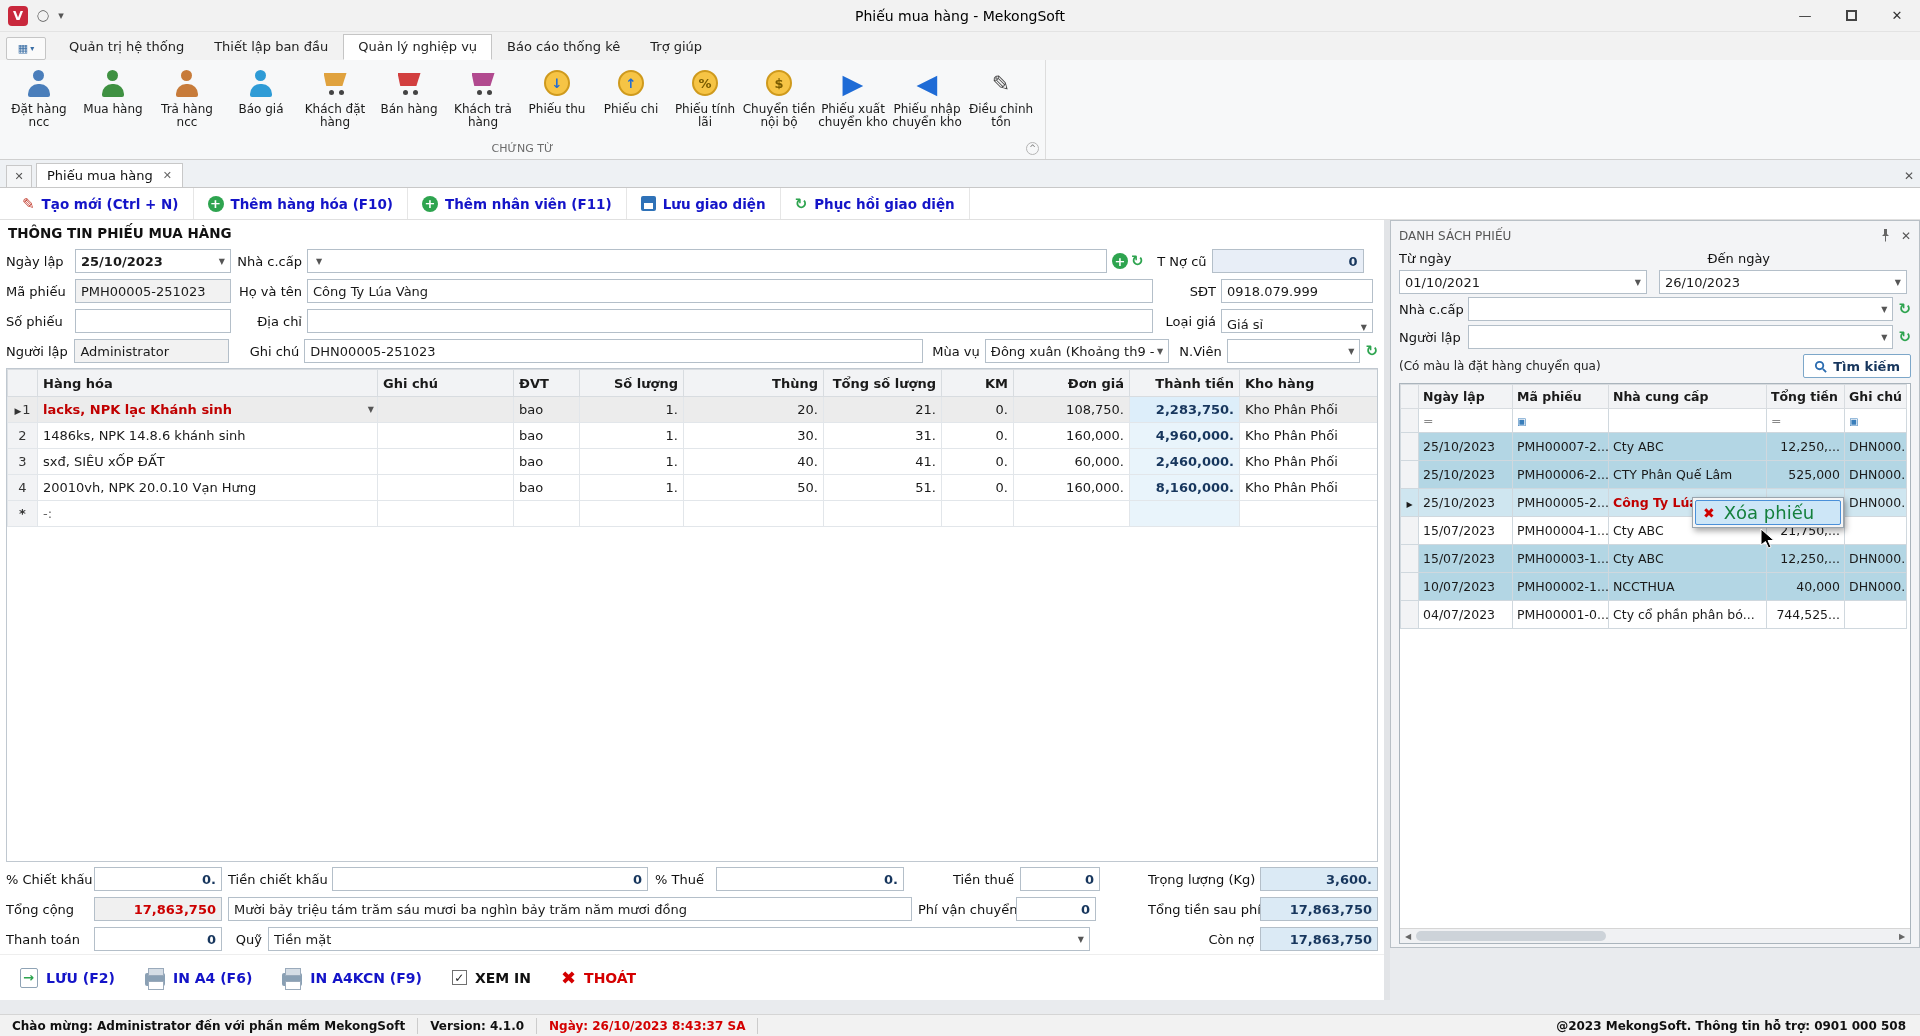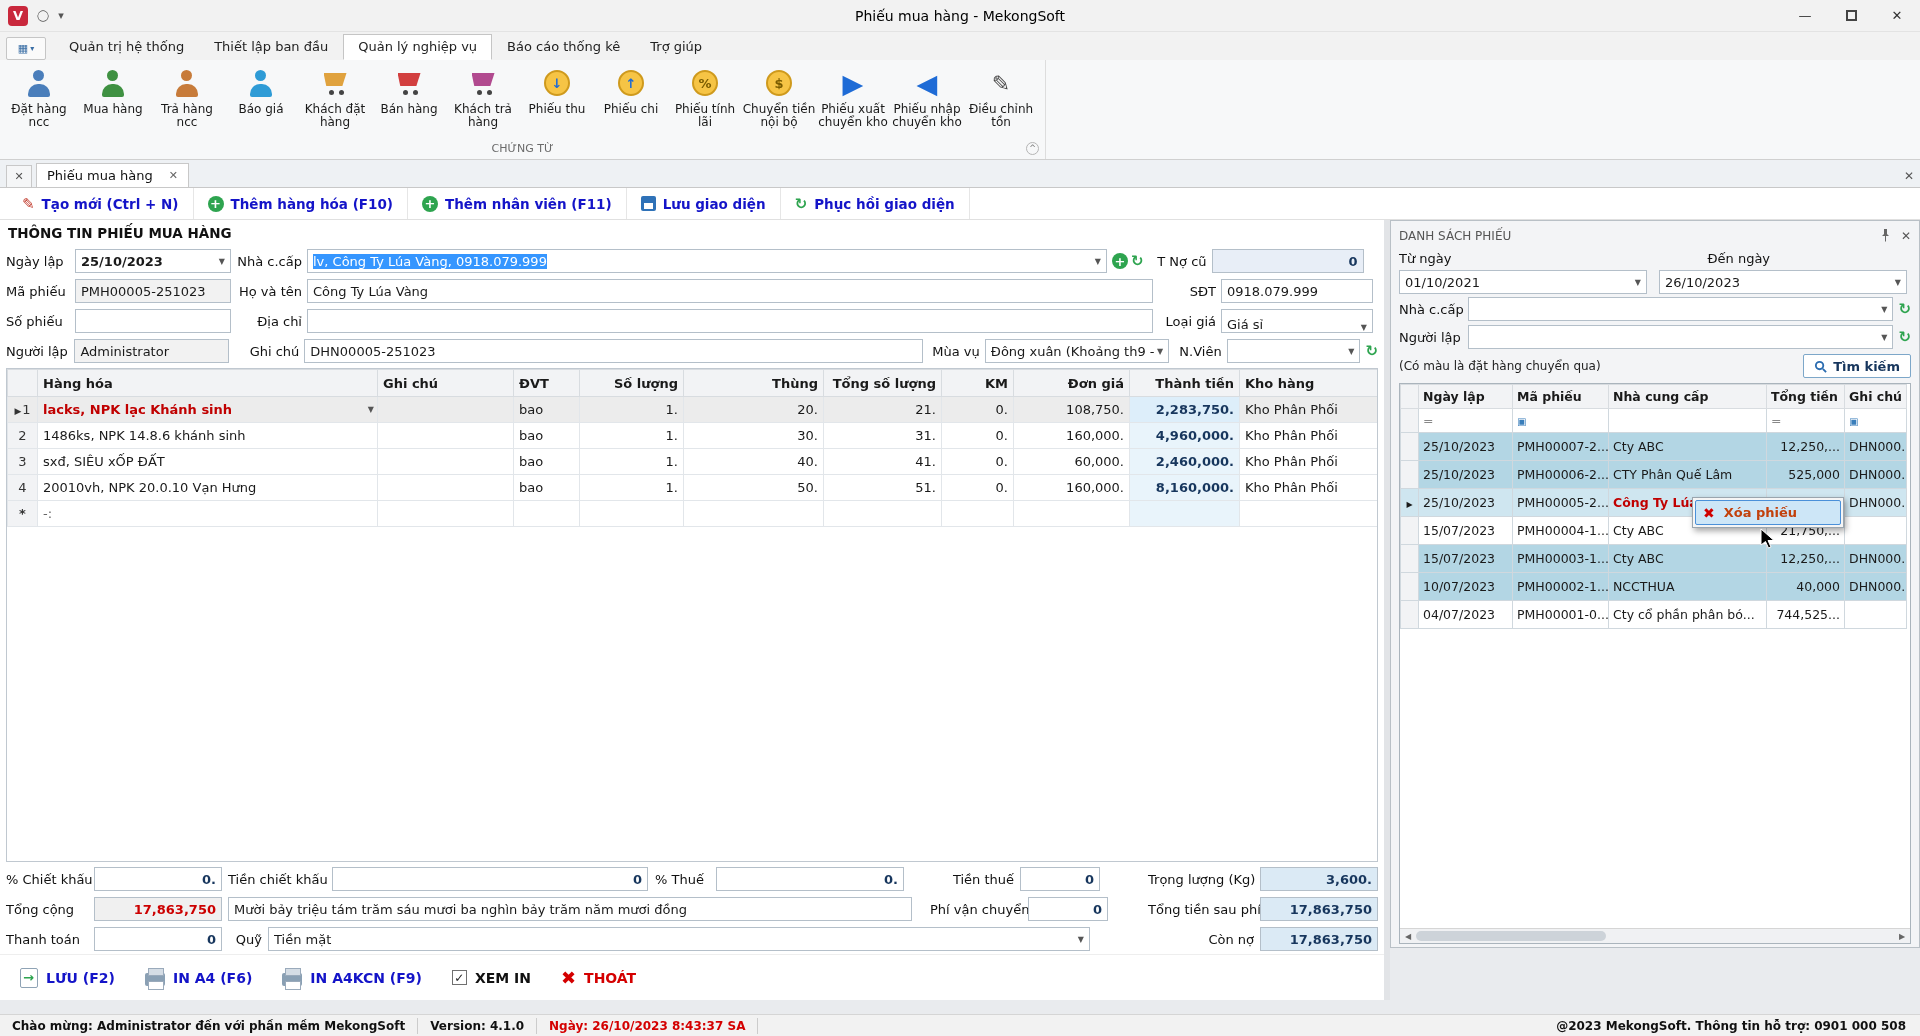--- a/index.html
+++ b/index.html
@@ -42,21 +42,21 @@
   .g-down::before{content:"↓";color:#1e6bd6;}
   .g-up::before{content:"↑";color:#1e6bd6;}
   .g-pct::before{content:"%";}
   .g-usd::before{content:"$";}
   .ic-tri{font-size:27px;line-height:1;color:#1e6bd6;}
   .ic-pen{font-size:22px;color:#4a4a4a;}
 
   
   .doc-tabs{height:28px;background:#eef1f4;display:flex;align-items:flex-end;border-bottom:1px solid #c8c8c8;position:relative;}
   .tabx{width:26px;height:22px;display:flex;align-items:center;justify-content:center;color:#555;font-size:11px;border:1px solid #c8c8c8;background:#f5f6f7;margin:0 4px 0 6px;border-bottom:none;}
-  .dtab{background:#fff;border:1px solid #c8c8c8;border-bottom:none;padding:0 10px;height:24px;display:flex;gap:16px;align-items:center;font-size:13px;color:#111;}
+  .dtab{background:#fff;border:1px solid #c8c8c8;border-bottom:none;padding:0 10px;height:24px;display:flex;gap:10px;align-items:center;font-size:13px;color:#111;}
   .dtab .x{color:#666;font-size:11px;}
   .tabx-right{position:absolute;right:6px;bottom:4px;color:#555;font-size:12px;}
 
   
   .action-bar{height:32px;background:#fff;border-bottom:1px solid #e0e0e0;display:flex;align-items:center;padding-left:8px;}
   .ab-item{display:flex;align-items:center;gap:7px;padding:0 14px;border-right:1px solid #e6e6e6;height:100%;color:#1414c8;font-weight:bold;font-size:13.5px;cursor:default;}
   .pencil{color:#c0392b;font-size:15px;}
   .pluscirc{width:16px;height:16px;border-radius:50%;background:#2ea44f;color:#fff;font-size:13px;font-weight:bold;display:flex;align-items:center;justify-content:center;line-height:1;}
   .ic-disk{width:15px;height:15px;background:#2f72b8;border-radius:2px;position:relative;}
   .ic-disk::after{content:"";position:absolute;left:3px;bottom:2px;width:9px;height:6px;background:#fff;}
@@ -147,21 +147,21 @@
   .filt td{height:24px;color:#888;}
   .fico{color:#3a7ebb;font-size:10px;}
   .hscroll{position:absolute;bottom:0;left:0;right:0;height:15px;background:#f0f1f3;border-top:1px solid #d5d5d5;display:flex;align-items:center;}
   .sbtn{width:16px;text-align:center;font-size:8px;color:#666;}
   .sthumb{height:10px;background:#cdd3d9;border-radius:5px;width:190px;}
 
   
   .ctx{position:absolute;left:1692px;top:497px;width:152px;background:#f5f5f5;border:1px solid #9aa5ae;box-shadow:2px 3px 6px rgba(0,0,0,.35);padding:2px;z-index:50;}
   .ctx-item{display:flex;align-items:center;gap:9px;height:25px;background:#cde6f7;border:1px solid #4a90d9;border-radius:2px;padding:0 7px;}
   .ctx-item .xi{color:#d00000;font-weight:bold;font-size:14px;}
-  .ctx-item .lbl{color:#c2410c;font-weight:bold;font-size:13px;}
+  .ctx-item .lbl{color:#15803d;font-weight:normal;font-size:18px;}
   .cursor{position:absolute;left:1760px;top:528px;z-index:60;}
 
   
   .statusbar{position:absolute;left:0;bottom:0;width:1920px;height:22px;background:#f2f2f2;border-top:1px solid #d5d5d5;display:flex;align-items:center;font-size:12px;font-weight:bold;color:#111;}
   .sb-item{padding:0 12px;border-right:1px solid #ccc;height:16px;display:flex;align-items:center;}
   .sb-red{color:#d40000;}
   .sb-right{margin-left:auto;padding:0 14px;}
 </style>
 </head>
 <body>
@@ -321,21 +321,20 @@
 
       <div class="form">
         <div class="frow">
           <span class="flabel" style="width:64px;">Ngày lập</span>
           <div class="inp" style="width:156px;font-weight:bold;">
               <span class="v">25/10/2023</span>
               <span class="dd">▼</span>
             </div>
           <span class="flabel rlab" style="width:66px;">Nhà c.cấp</span>
           <div class="inp" style="width:800px;">
-              <span class="v"><span class="sel-text">lv, Công Ty Lúa Vàng, 0918.079.999</span></span>
               <span class="dd">▼</span>
             </div>
           <span class="mini">
             <span class="pluscirc">+</span>
             <span class="refr">↻</span>
           </span>
           <span class="flabel rlab" style="width:58px;">T Nợ cũ</span>
           <div class="inp numbox" style="width:152px;">
               <span class="v">0</span>
             </div>
@@ -517,21 +516,21 @@
             </div>
         </div>
         <div class="srow">
           <span class="flabel" style="width:82px;">Tổng cộng</span>
           <div class="sbox bgg" style="width:128px;">
               <span class="v vred">17,863,750</span>
             </div>
           <div class="sbox" style="width:684px;">
               <span class="v">Mười bảy triệu tám trăm sáu mươi ba nghìn bảy trăm năm mươi đồng</span>
             </div>
-          <span class="flabel rlab" style="width:92px;margin-left:12px;">Phí vận chuyển</span>
+          <span class="flabel rlab" style="width:92px;">Phí vận chuyển</span>
           <div class="sbox" style="width:80px;">
               <span class="v vr">0</span>
             </div>
           <span class="flabel rlab" style="width:106px;margin-left:auto;">Tổng tiền sau phí</span>
           <div class="sbox bgb" style="width:118px;">
               <span class="v vr">17,863,750</span>
             </div>
         </div>
         <div class="srow">
           <span class="flabel" style="width:82px;">Thanh toán</span>

